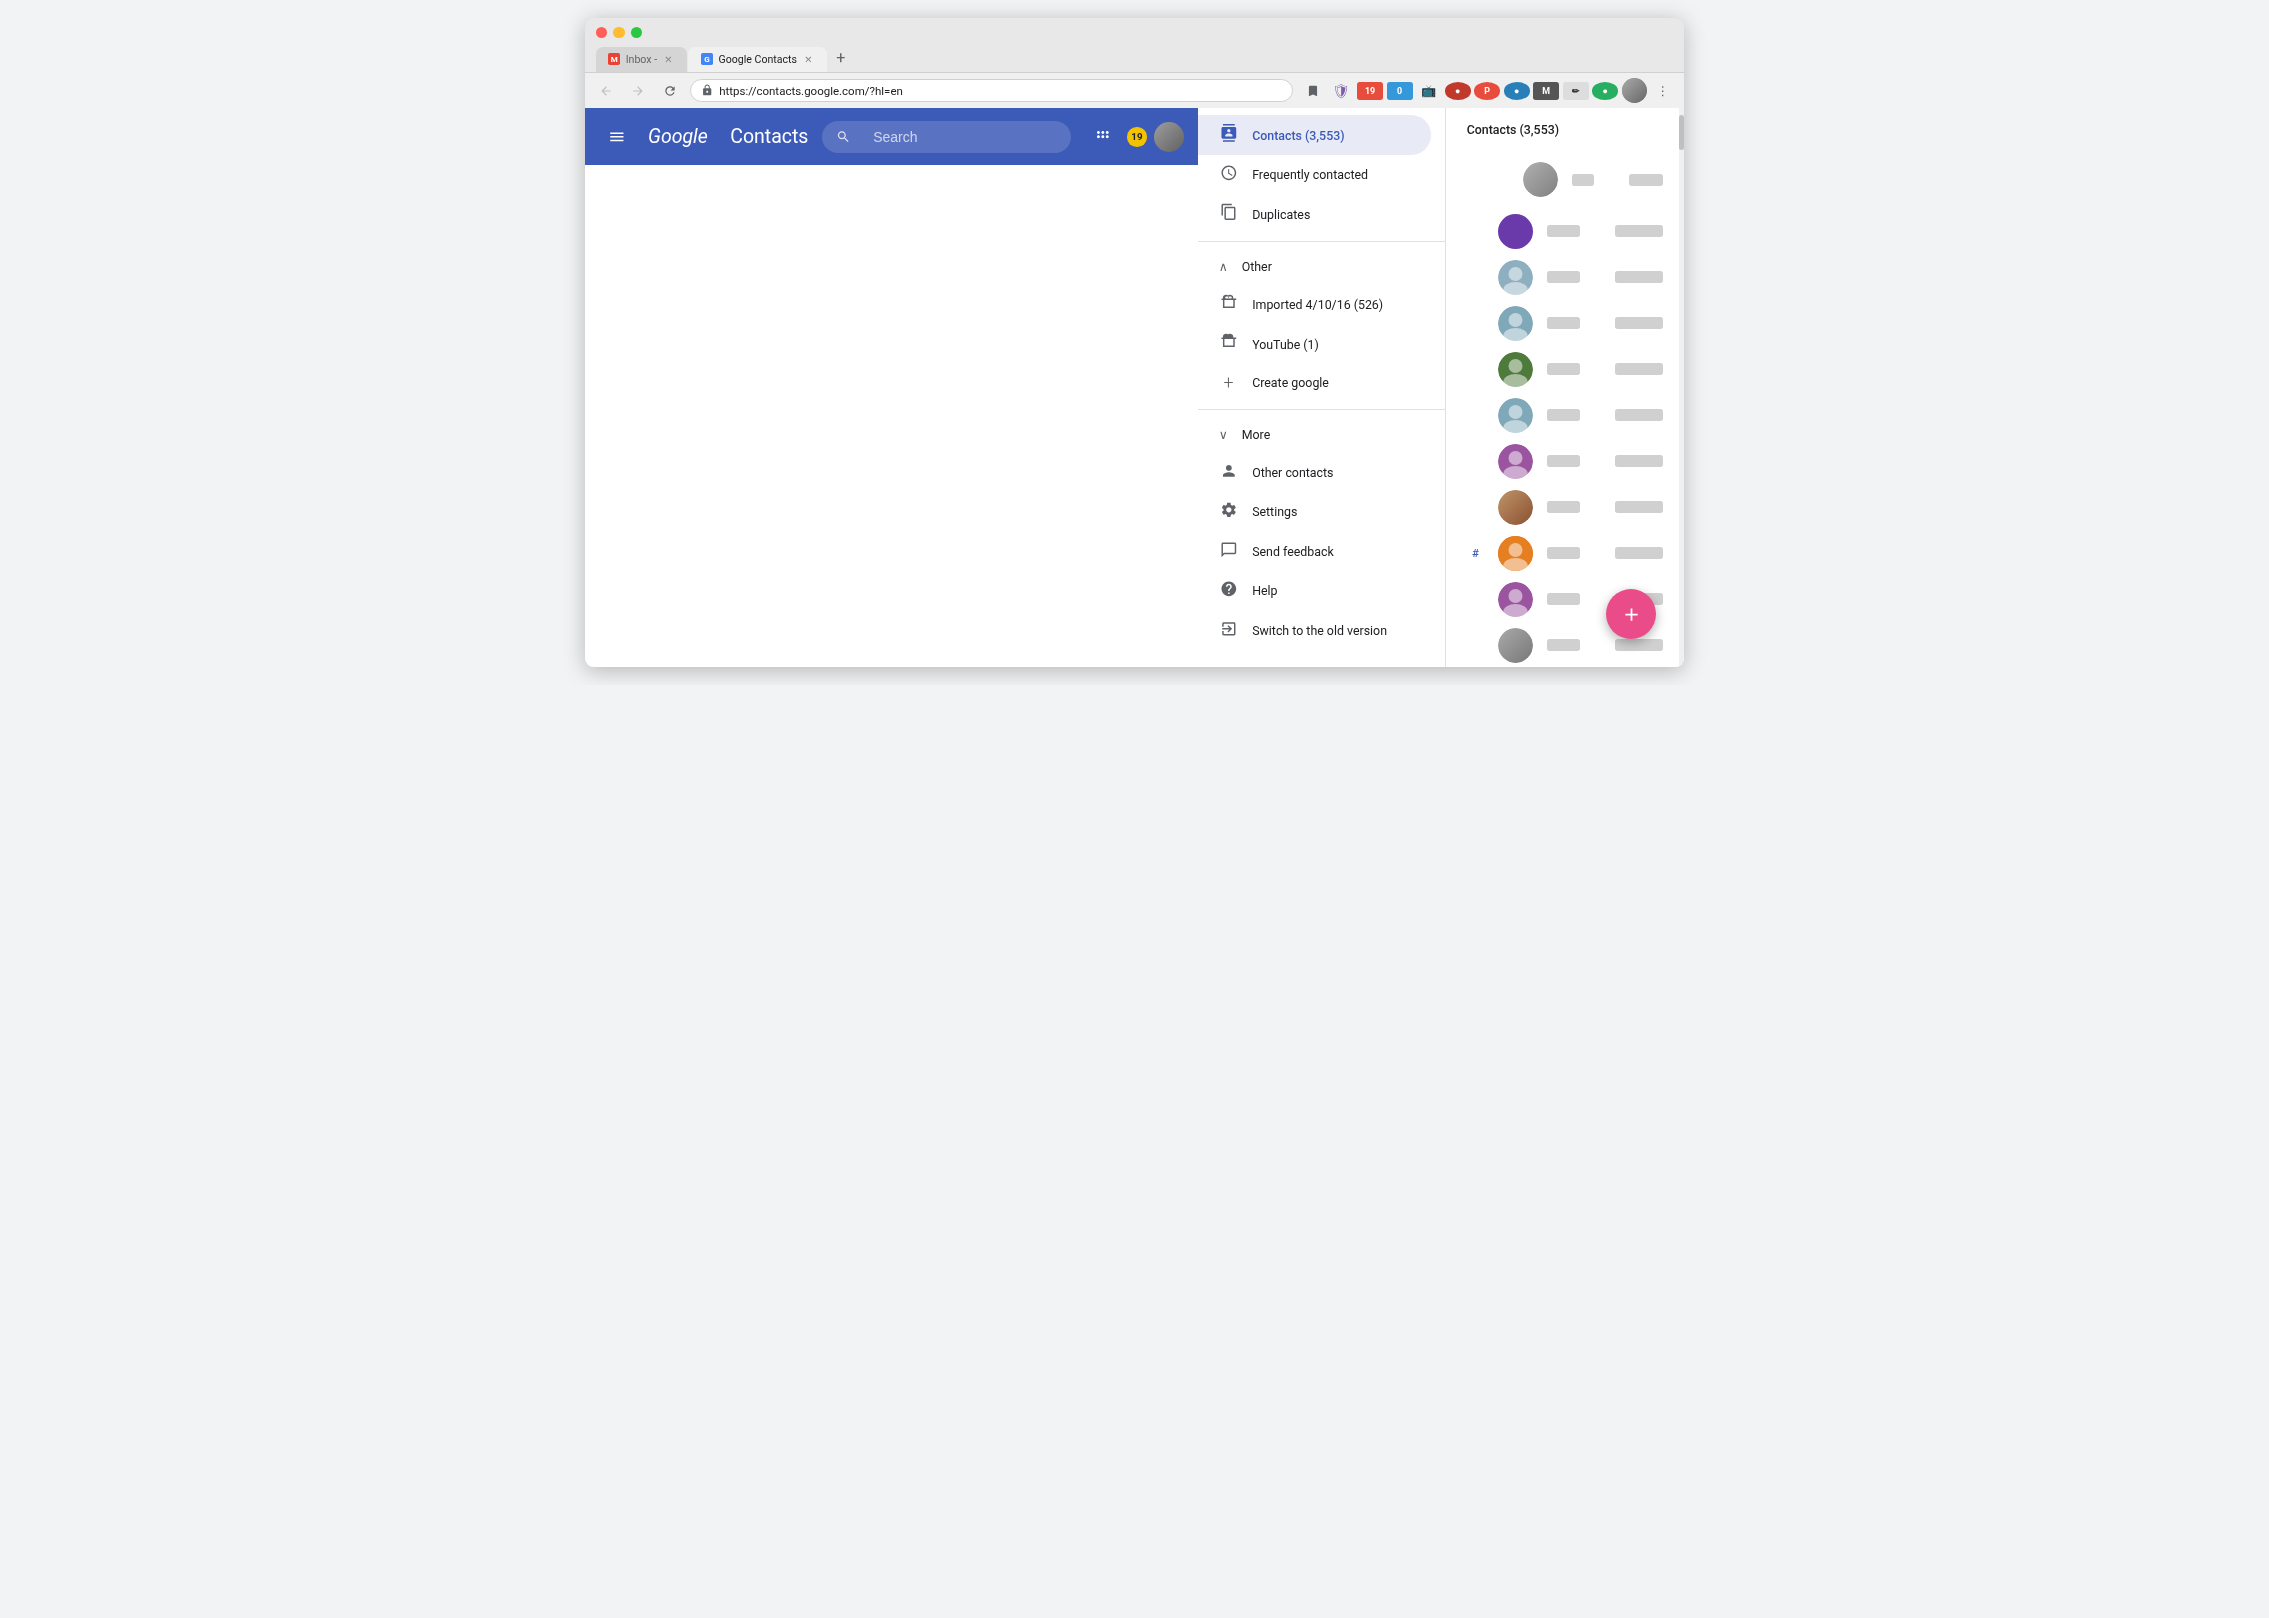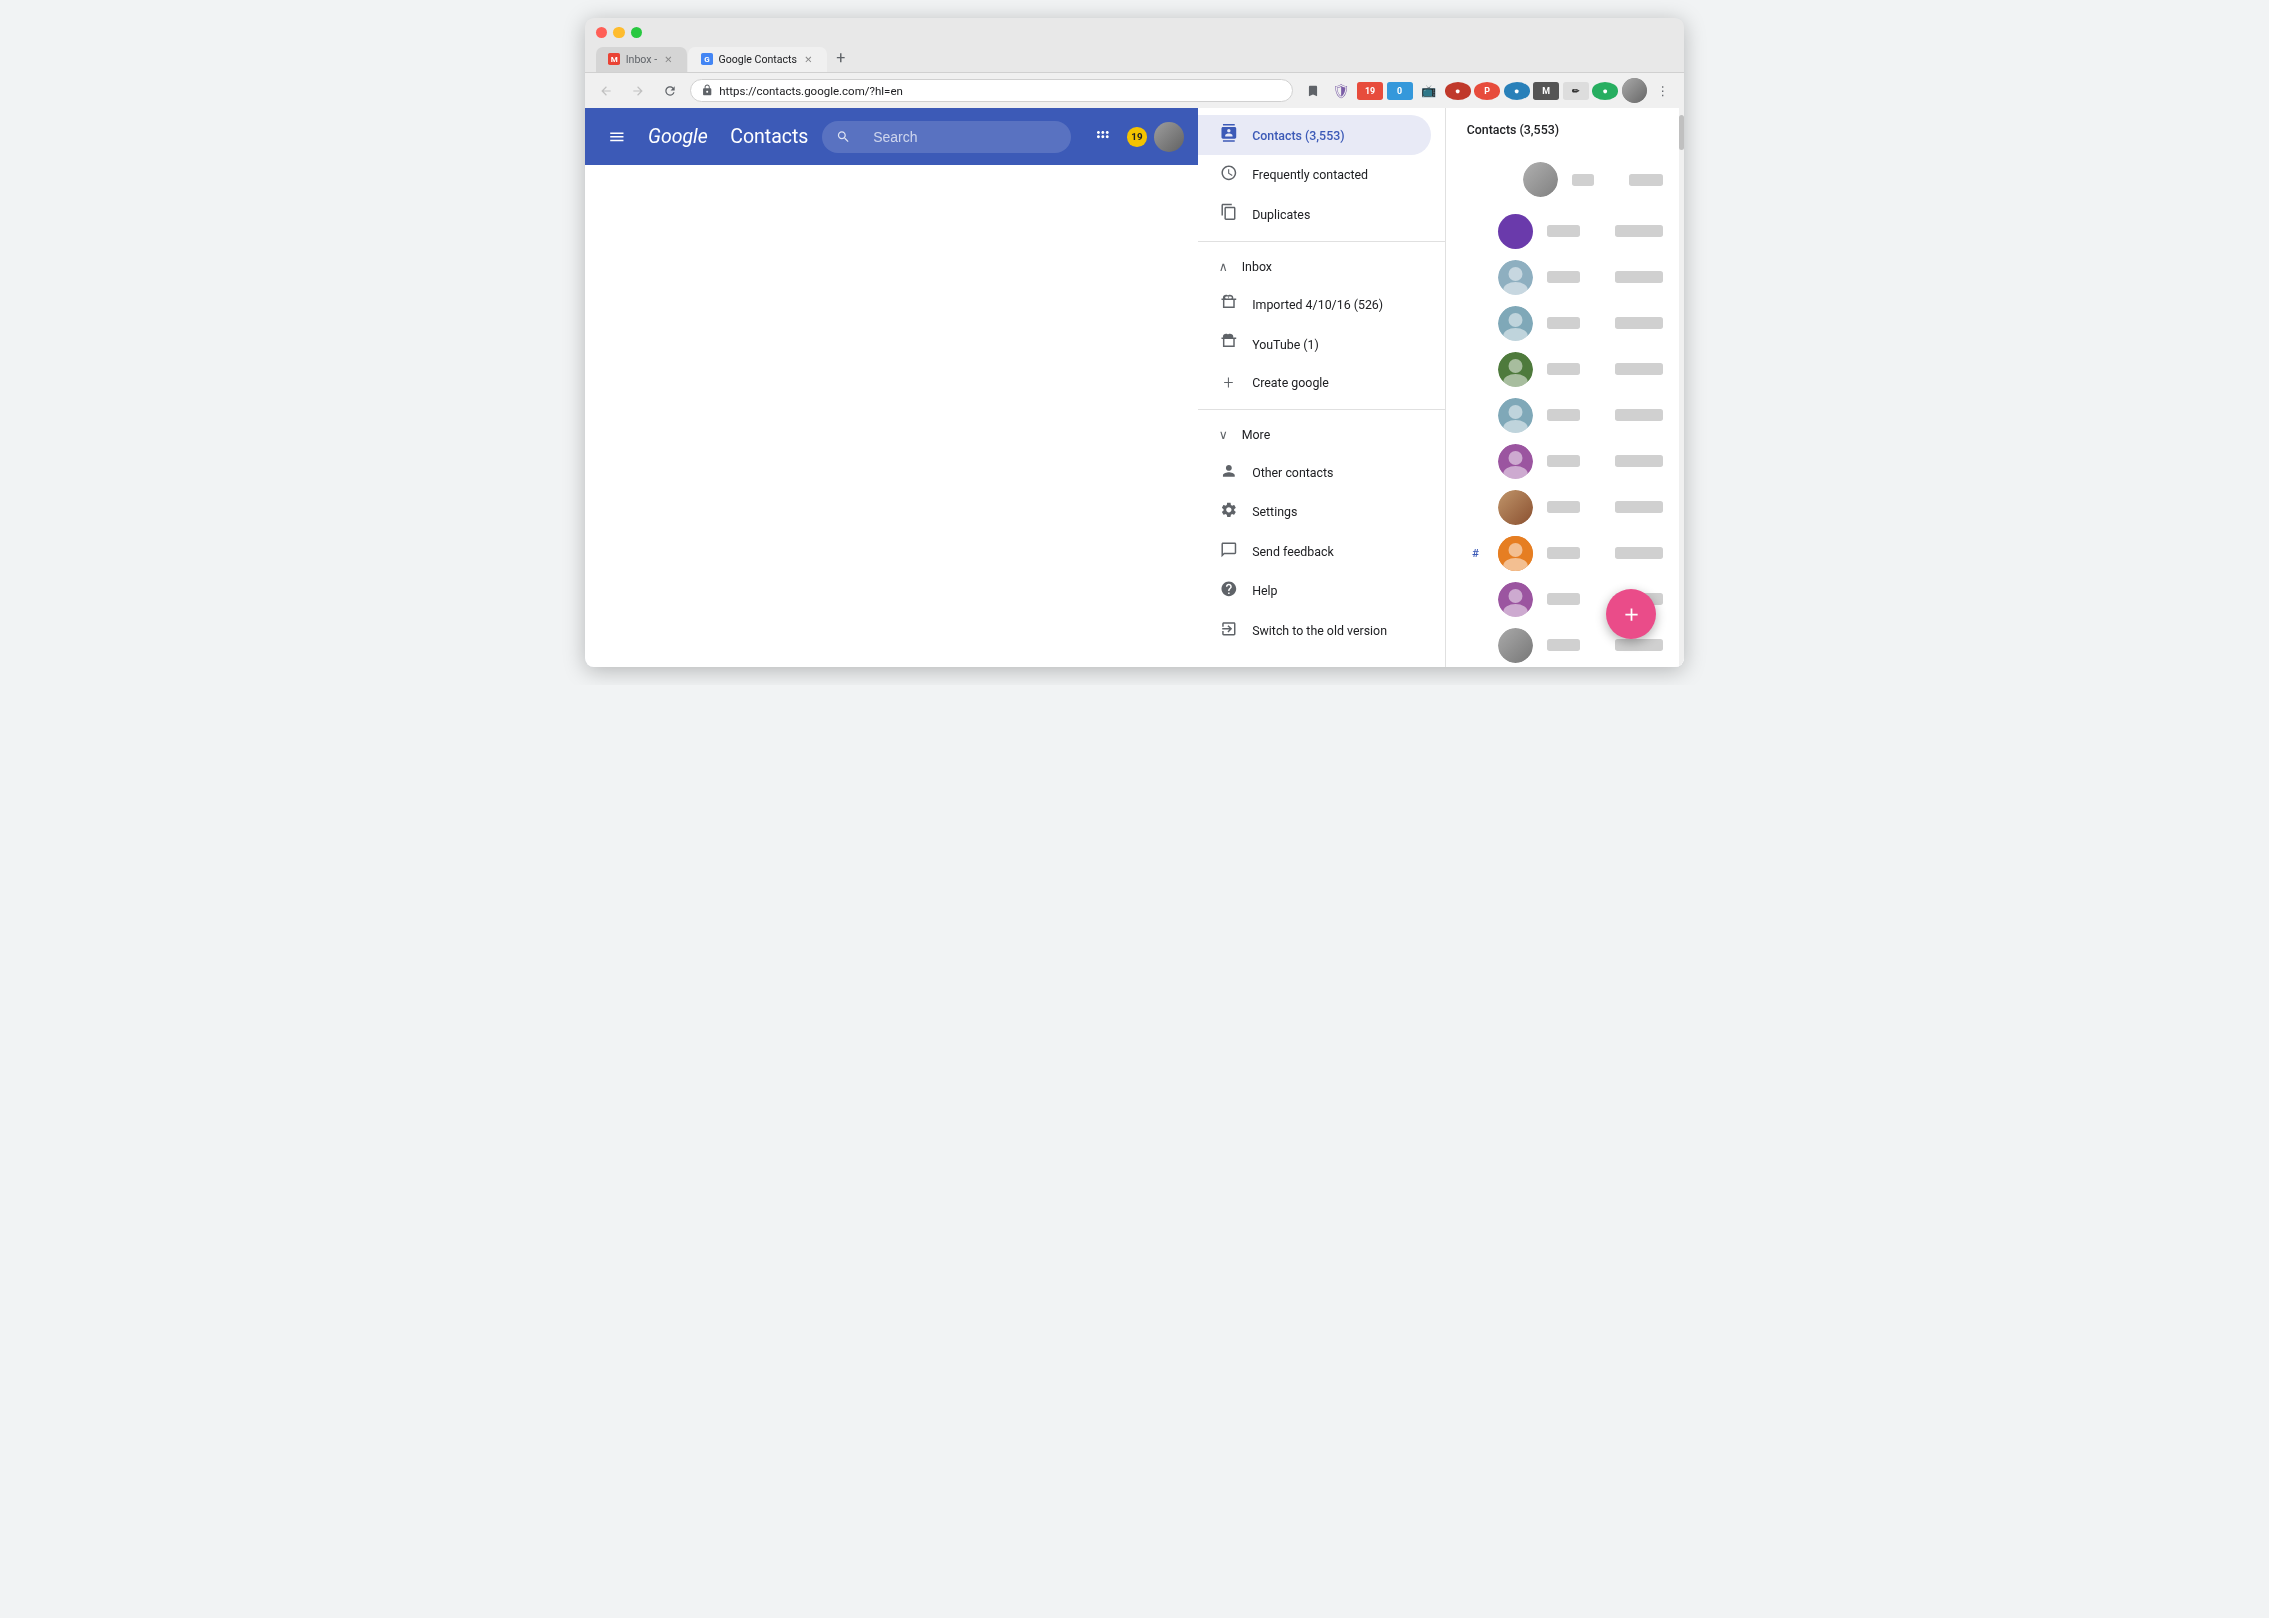--- a/index.html
+++ b/index.html
@@ -490,21 +490,21 @@
                 <path d="M16 1H4c-1.1 0-2 .9-2 2v14h2V3h12V1zm3 4H8c-1.1 0-2 .9-2 2v14c0 1.1.9 2 2 2h11c1.1 0 2-.9 2-2V7c0-1.1-.9-2-2-2zm0 16H8V7h11v14z"></path>
               </svg>
           </span>
           <span>Duplicates</span>
         </div>
 
         <div class="sidebar-divider"></div>
 
         <div class="sidebar-section-header">
           <span class="section-chevron">∧</span>
-          <span>Inbox</span>
+          <span>Other</span>
         </div>
 
         <div class="sidebar-label-item">
           <span class="sidebar-icon">
             <svg width="17.7" height="17.7" viewBox="0 0 24 24" fill="#5f6368">
                 <path d="M20 6h-2.18c.07-.44.18-.88.18-1.33C18 2.54 15.77 1 13.5 1c-1.36 0-2.37.55-2.66.75C10.52 1.55 9.5 1 8.18 1 5.91 1 4 2.54 4 4.67c0 .45.09.88.18 1.33H2v2h2v11h16V8h2V6zM9.76 3.5c.1-.04.41-.19.98-.19.78 0 1.26.45 1.26 1.36 0 .75-.55 1.39-1.26 1.33H8.18C7.5 5.97 7 5.47 7 4.67c0-.96.69-1.17 2.76-1.17zm3.5 0c2.07 0 2.74.21 2.74 1.17 0 .8-.5 1.33-1.17 1.33H12.26C11.54 6.06 11 5.42 11 4.67c0-.91.48-1.36 1.26-1.36.57 0 .88.15.98.19zM6 8h12v9H6V8z"></path>
               </svg>
           </span>
           <span>Imported 4/10/16 (526)</span>
         </div>

